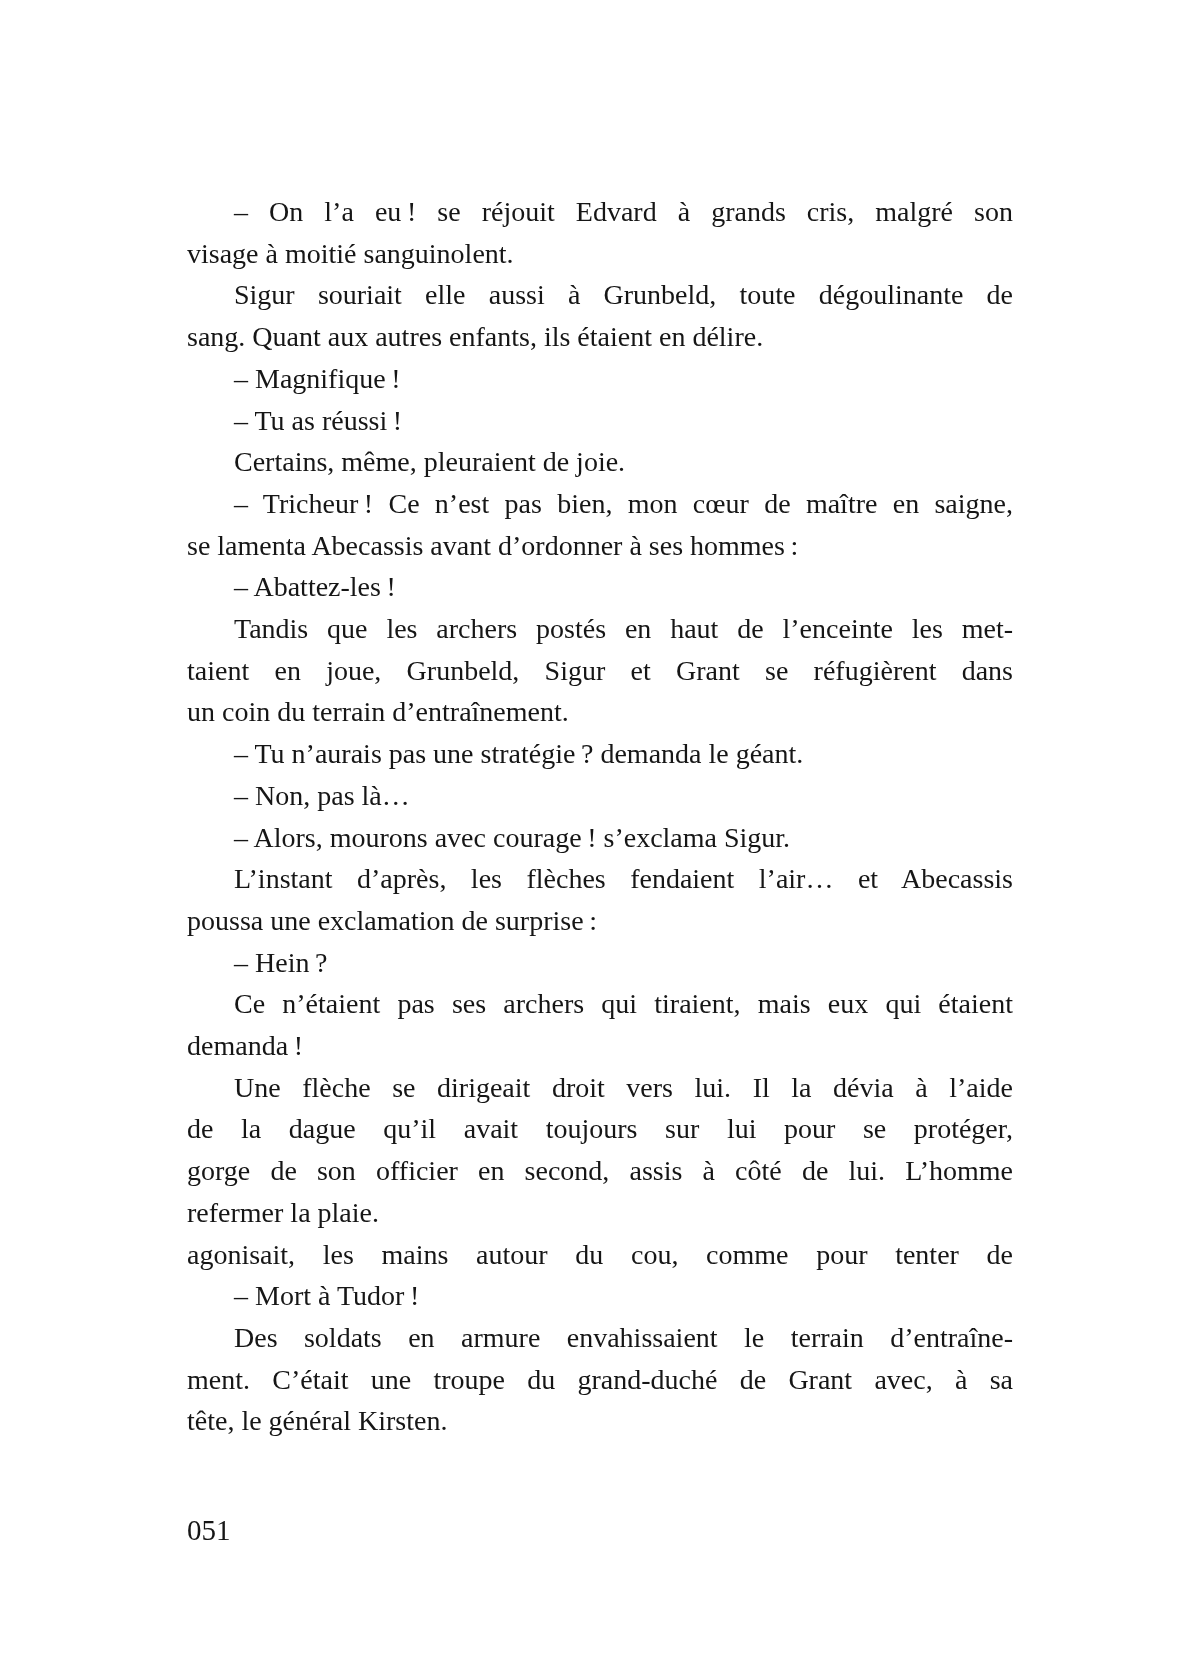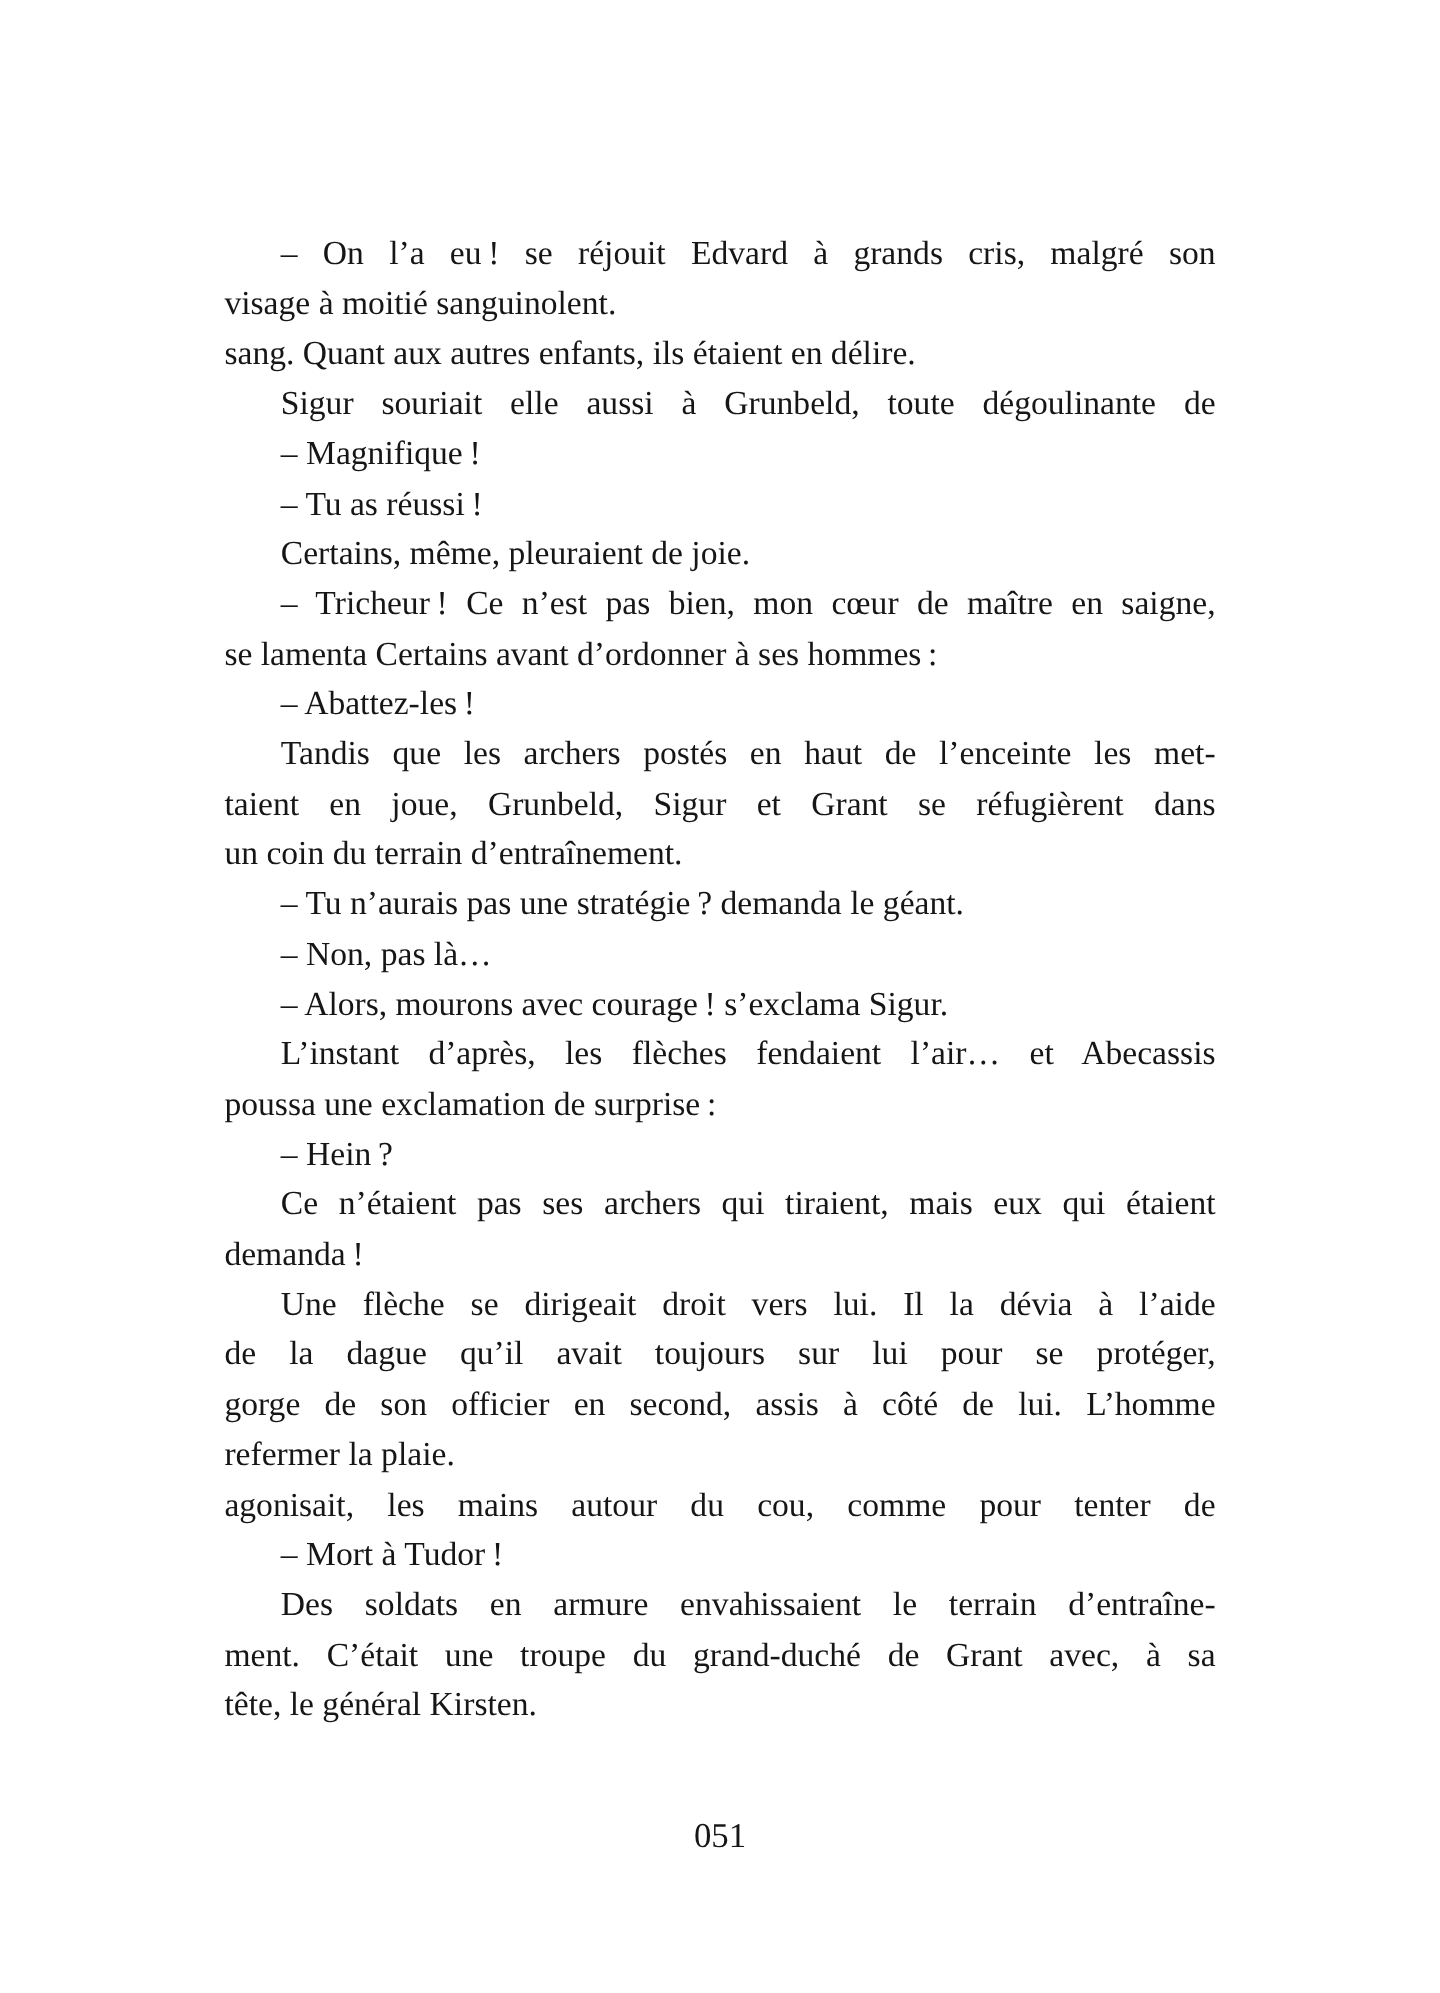--- a/index.html
+++ b/index.html
@@ -40,39 +40,39 @@
     text-align-last: left;
   }
   .line.indent {
     text-indent: 47px;
   }
   .folio {
     position: absolute;
     left: 187px;
     top: 1510px;
     width: 826px;
-    text-align: center;
+    text-align: left;
     font-size: 29px;
     line-height: 41.7px;
   }
 </style>
 </head>
 <body style="background: rgb(255, 255, 255);">
 
 <div class="book-page" style="background: rgb(255, 255, 255); color: rgb(22, 22, 22);">
   <div class="text-block" id="text-block">
       <div class="line indent">– On l’a eu ! se réjouit Edvard à grands cris, malgré son</div>
       <div class="line last">visage à moitié sanguinolent.</div>
+      <div class="line indent">Sigur souriait elle aussi à Grunbeld, toute dégoulinante de</div>
       <div class="line last">sang. Quant aux autres enfants, ils étaient en délire.</div>
-      <div class="line indent">Sigur souriait elle aussi à Grunbeld, toute dégoulinante de</div>
       <div class="line indent last">– Magnifique !</div>
       <div class="line indent last">– Tu as réussi !</div>
       <div class="line indent last">Certains, même, pleuraient de joie.</div>
       <div class="line indent">– Tricheur ! Ce n’est pas bien, mon cœur de maître en saigne,</div>
-      <div class="line last">se lamenta Certains avant d’ordonner à ses hommes :</div>
+      <div class="line last">se lamenta Abecassis avant d’ordonner à ses hommes :</div>
       <div class="line indent last">– Abattez-les !</div>
       <div class="line indent">Tandis que les archers postés en haut de l’enceinte les met-</div>
       <div class="line">taient en joue, Grunbeld, Sigur et Grant se réfugièrent dans</div>
       <div class="line last">un coin du terrain d’entraînement.</div>
       <div class="line indent last">– Tu n’aurais pas une stratégie ? demanda le géant.</div>
       <div class="line indent last">– Non, pas là…</div>
       <div class="line indent last">– Alors, mourons avec courage ! s’exclama Sigur.</div>
       <div class="line indent">L’instant d’après, les flèches fendaient l’air… et Abecassis</div>
       <div class="line last">poussa une exclamation de surprise :</div>
       <div class="line indent last">– Hein ?</div>

